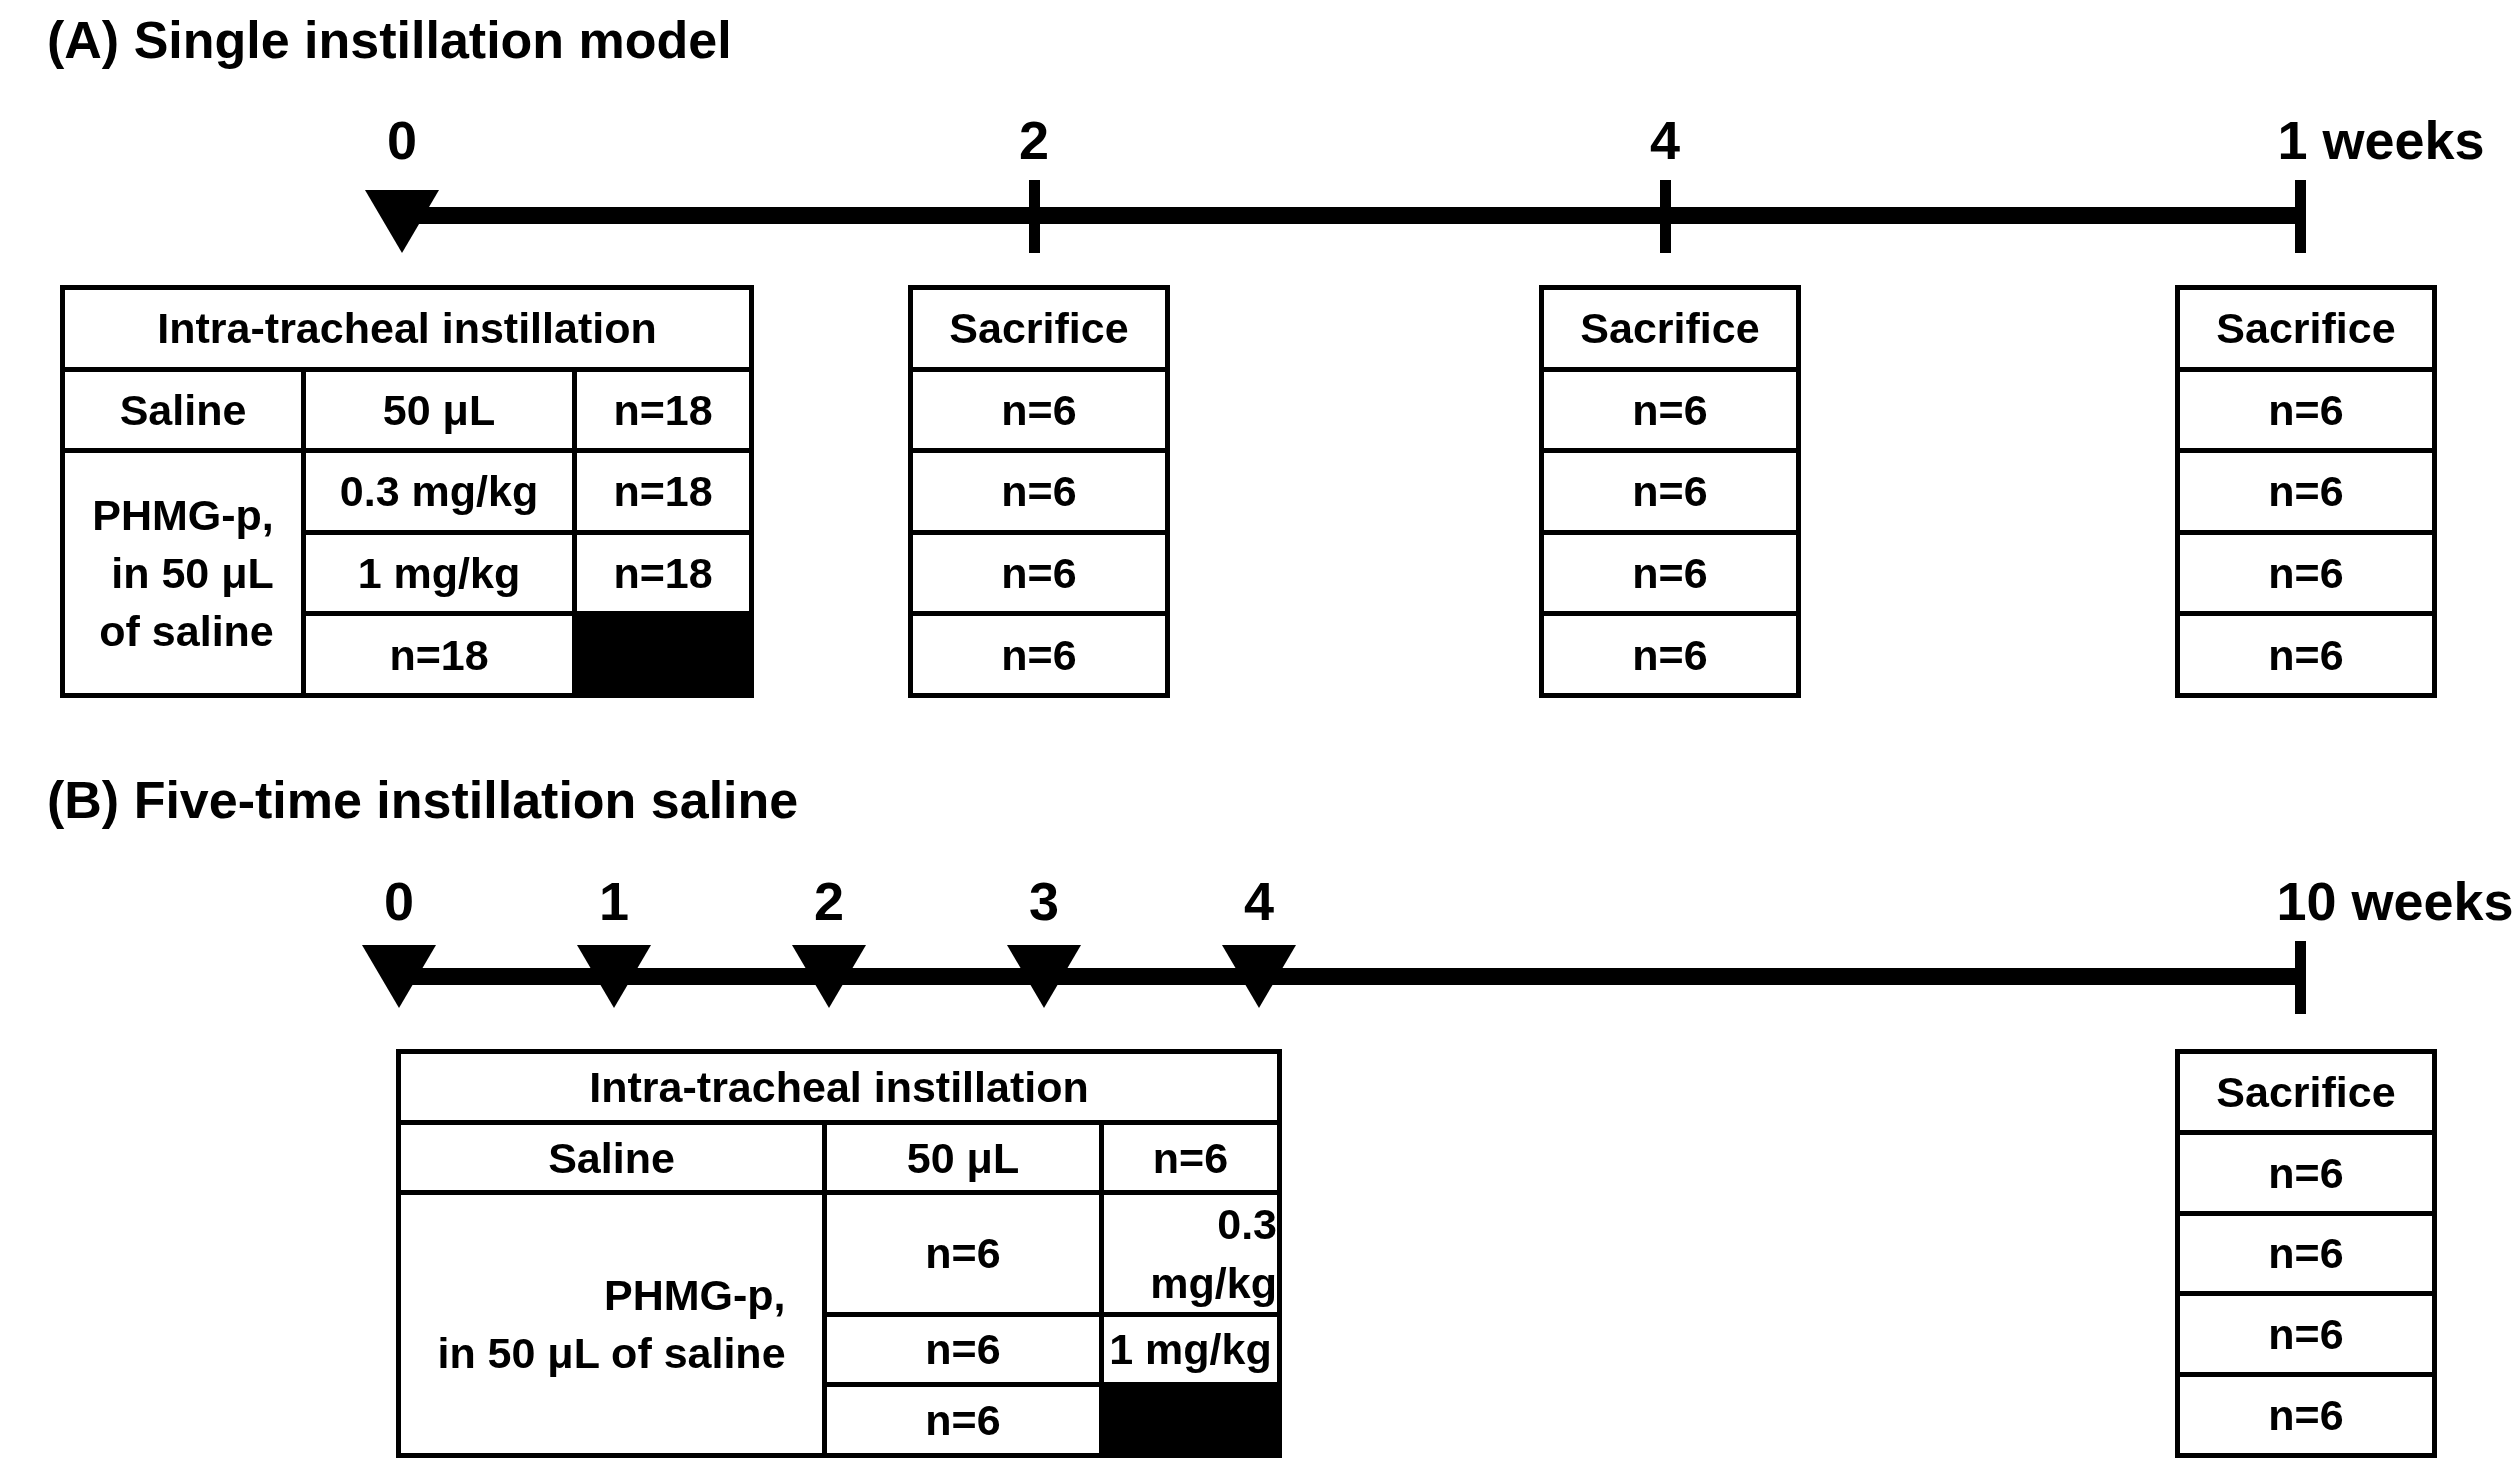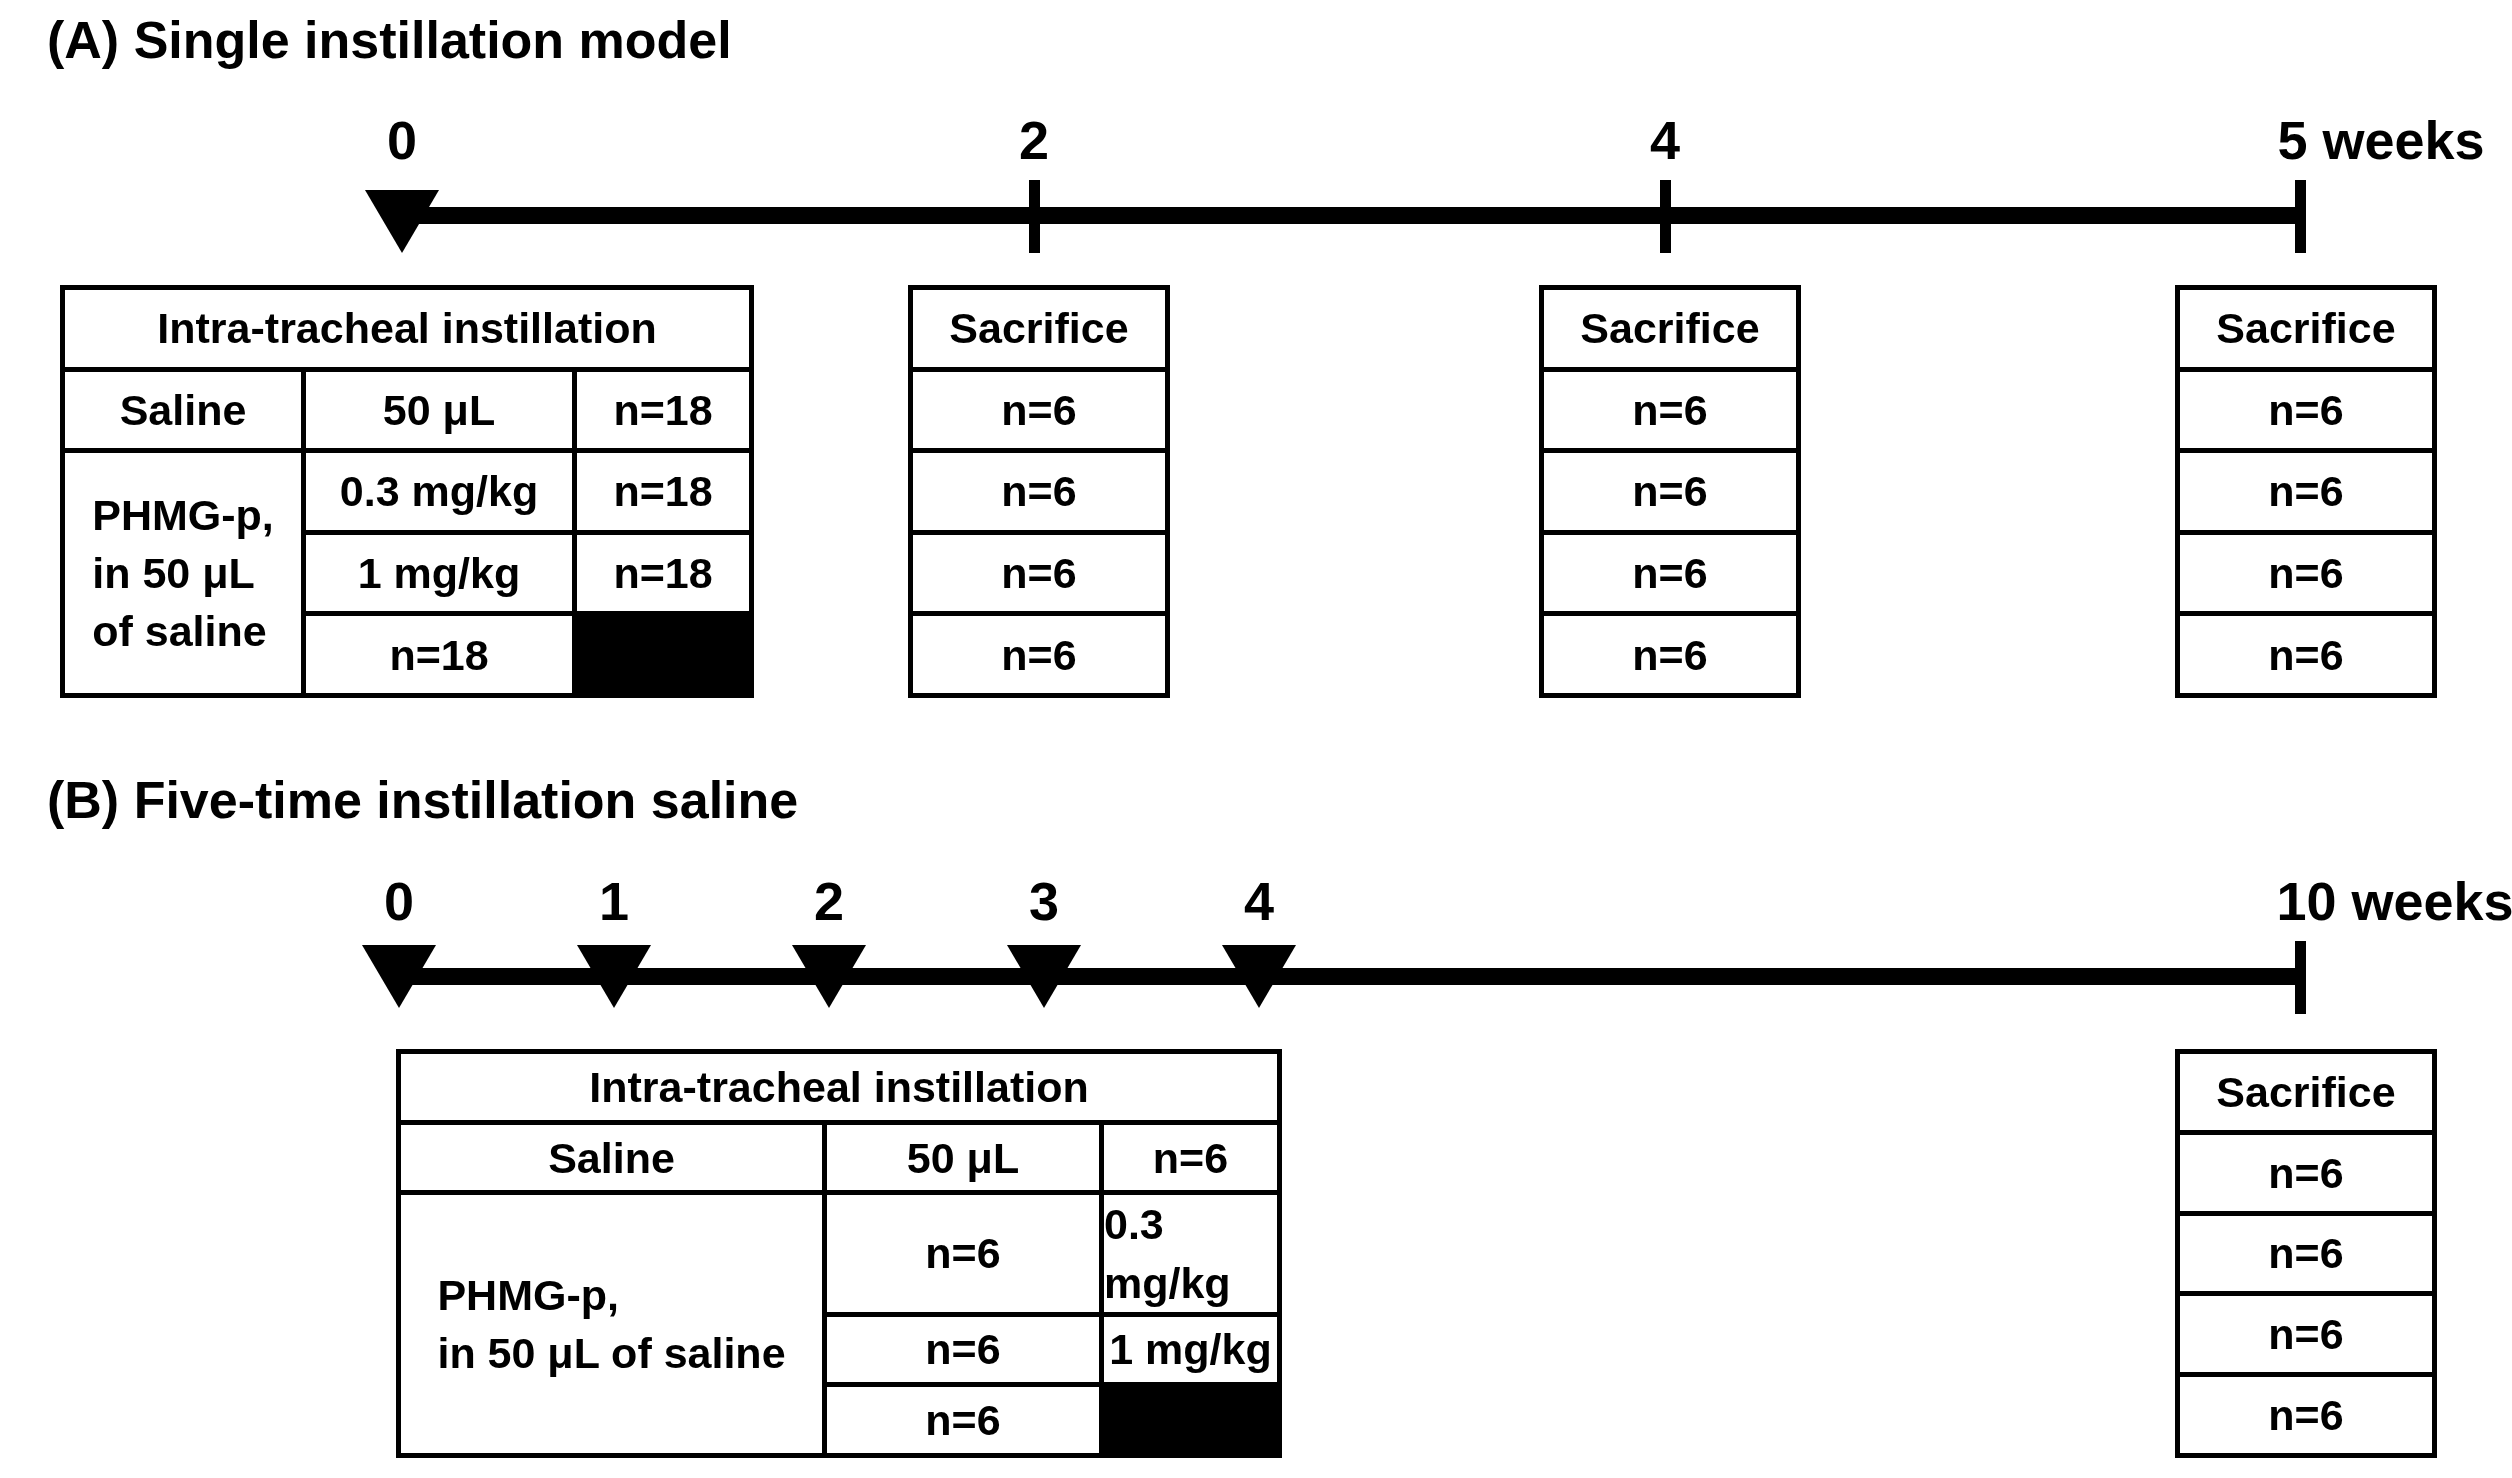--- a/index.html
+++ b/index.html
@@ -27,41 +27,41 @@
     border-top:63px solid #000;
   }
   .tbl {
     position:absolute; background:#000;
     border:5px solid #000;
     display:grid; gap:5px;
   }
   .cell {
     background:#fff;
     display:flex; align-items:center; justify-content:center;
-    text-align:left;
+    text-align:right;
     font-size:43px; font-weight:bold; line-height:1.35;
     white-space:pre-line;
   }
   .span-all { grid-column:1 / -1; }
   .merge-a { grid-column:1; grid-row:3 / 6; }
 </style>
 </head>
 <body>
 
 <div class="abs">
 
   <div class="panel-title" style="top:10px">(A) Single instillation model</div>
 
   <div>
     <div class="tl-line" style="left:402px; top:207px; width:1904px"></div>
 
     <div class="tl-label" style="left:402px; top:113px">0</div>
     <div class="tl-label" style="left:1034px; top:113px">2</div>
     <div class="tl-label" style="left:1665px; top:113px">4</div>
-    <div class="tl-label" style="left:2381px; top:113px">5 weeks</div>
+    <div class="tl-label" style="left:2381px; top:113px">1 weeks</div>
 
     <div class="tl-tick" style="left:1029px; top:180px"></div>
     <div class="tl-tick" style="left:1660px; top:180px"></div>
     <div class="tl-tick" style="left:2295px; top:180px"></div>
 
     <div class="tri" style="left:365px; top:190px"></div>
   </div>
 
   <div class="tbl" style="left:60px; top:285px; width:684px; height:403px;
                           grid-template-columns:236px 266px 1fr; grid-template-rows:repeat(5, 1fr);">

